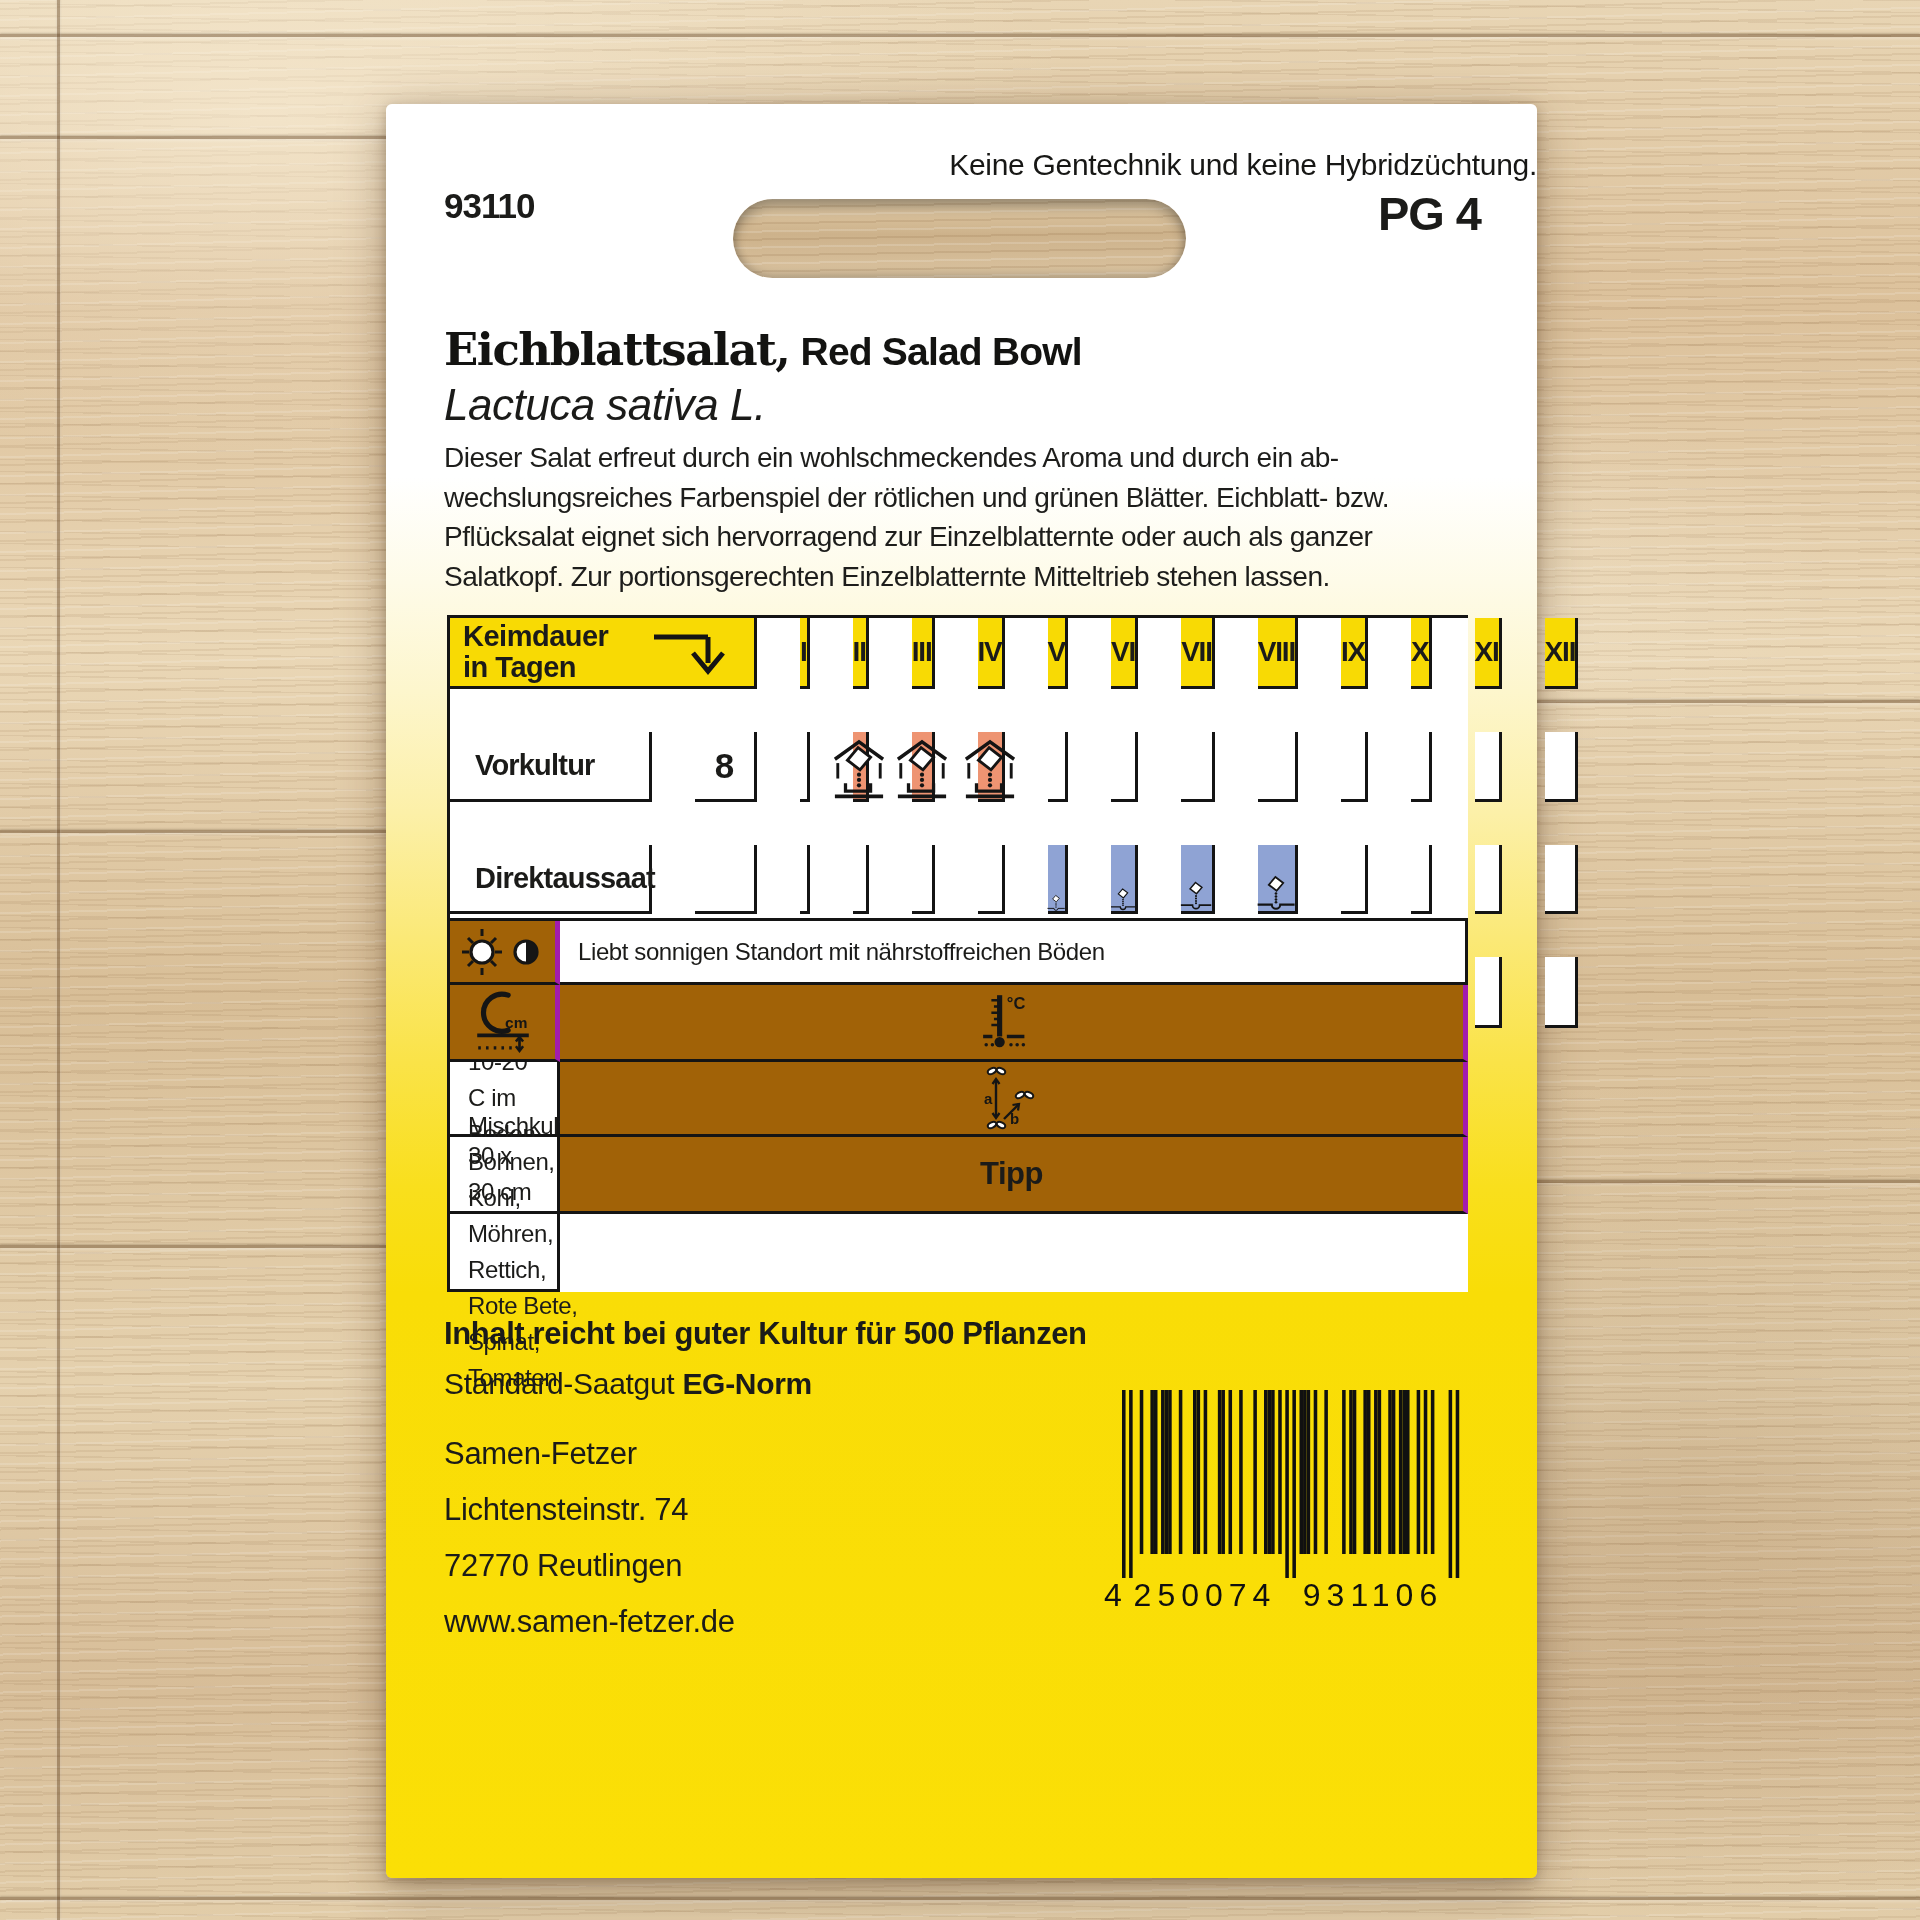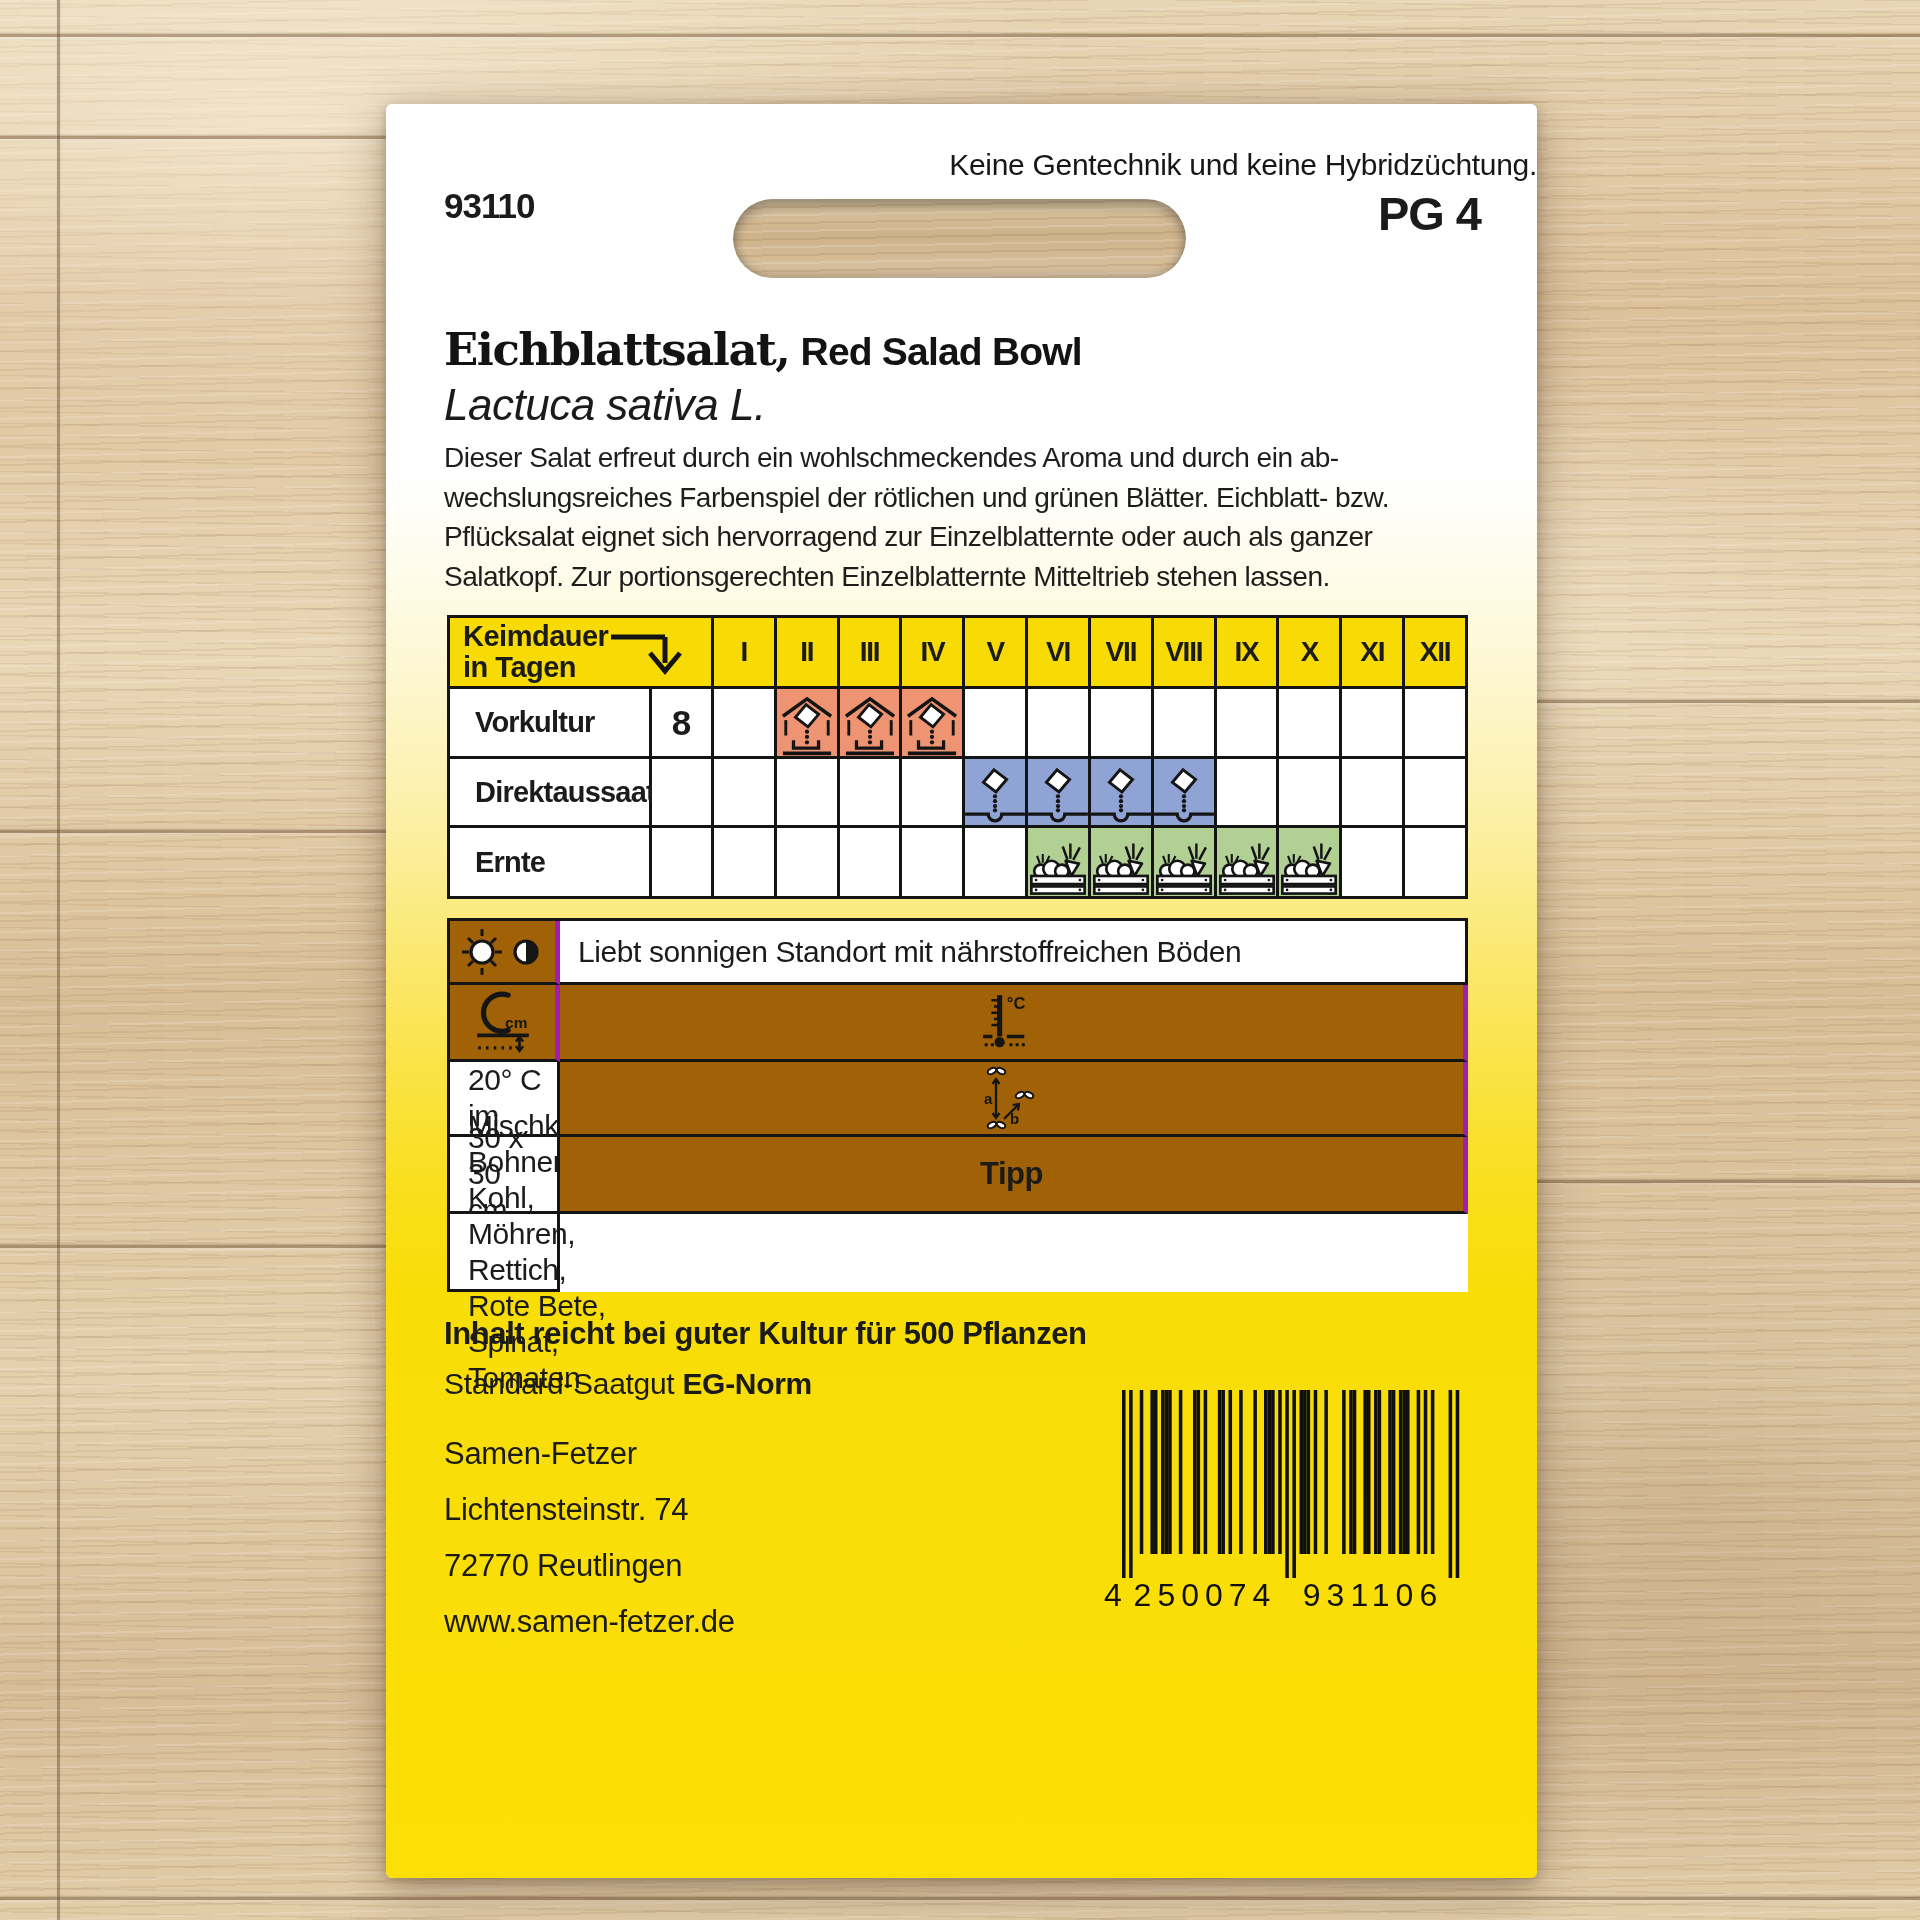--- a/index.html
+++ b/index.html
@@ -55,20 +55,21 @@
 
   .desc { position:absolute; left:58px; top:334px; font-size:28.5px; line-height:39.5px; letter-spacing:-0.55px; color:#1d1d1b; white-space:nowrap; transform:scaleX(.985); transform-origin:left top; }
 
   
   #calendar {
     position:absolute; left:61px; top:511px; width:1021px;
     display:grid; grid-template-columns:202px 62px repeat(12,1fr);
     grid-template-rows:71px 70px 69px 71px;
     border-top:3px solid #141414; border-left:3px solid #141414;
     background:#fff;
+    gap:43px;
   }
   .cal-cell { position:relative; background:#fff; border-right:3px solid #141414; border-bottom:3px solid #141414; display:flex; align-items:center; justify-content:center; overflow:visible; }
   .cal-corner { grid-column:1 / span 2; background:#f8da04; justify-content:flex-start; }
   .corner-txt { padding-left:13px; font-weight:bold; font-size:29px; line-height:31px; letter-spacing:-0.5px; }
   .corner-arrow { position:absolute; right:16px; top:11px; }
   .cal-month { background:#f8da04; font-weight:bold; font-size:28px; letter-spacing:-1.2px; }
   .cal-label { justify-content:flex-start; padding-left:25px; font-weight:bold; font-size:29px; letter-spacing:-0.8px; white-space:nowrap; }
   .cal-days  { font-weight:bold; font-size:35px; }
   .cal-icon-house   { position:absolute; bottom:0; left:50%; transform:translateX(-50%); width:54px; }
   .cal-icon-direct  { position:absolute; bottom:0; left:50%; transform:translateX(-50%); width:100%; }
@@ -76,21 +77,21 @@
 
   
   #info {
     position:absolute; left:61px; top:814px; width:1021px;
     display:grid; grid-template-columns:110px 1fr;
     grid-template-rows:64px 77px 75px 77px 78px;
     border-top:3px solid #141414; border-left:3px solid #141414;
     background:#fff;
   }
   .info-icon-cell { background:#a16207; border-right:5px solid #a21caf; border-bottom:3px solid #141414; display:flex; align-items:center; justify-content:center; position:relative; }
-  .info-text { background:#fff; border-right:3px solid #141414; border-bottom:3px solid #141414; display:flex; align-items:center; padding:4px 16px 4px 18px; font-size:30px; line-height:36px; letter-spacing:-0.4px; }
+  .info-text { background:#fff; border-right:3px solid #141414; border-bottom:3px solid #141414; display:flex; align-items:center; padding:4px 16px 4px 18px; font-size:24px; line-height:36px; letter-spacing:-0.4px; }
   .tipp-label { font-weight:bold; font-size:31px; letter-spacing:-0.5px; }
 
   
   .yield-note { position:absolute; left:58px; top:1212px; font-size:31px; font-weight:bold; letter-spacing:-0.4px; }
   .seed-standard { position:absolute; left:58px; top:1263px; font-size:30px; letter-spacing:-0.3px; }
   .seed-standard .eg { font-weight:bold; }
   .address { position:absolute; left:58px; top:1322px; font-size:31px; line-height:56px; letter-spacing:-0.3px; }
 
   .barcode { position:absolute; left:716px; top:1278px; }
   .bc-num { font-family:"Liberation Sans", sans-serif; font-size:32px; fill:#101010; letter-spacing:6px; }

